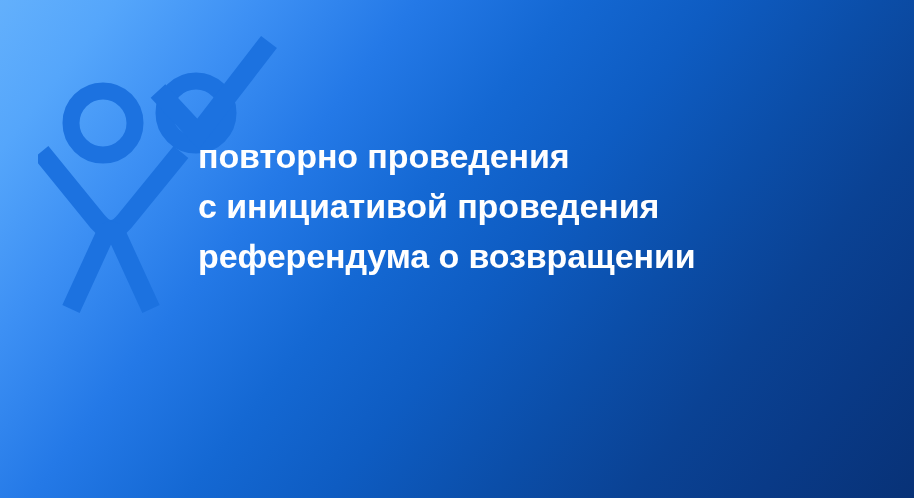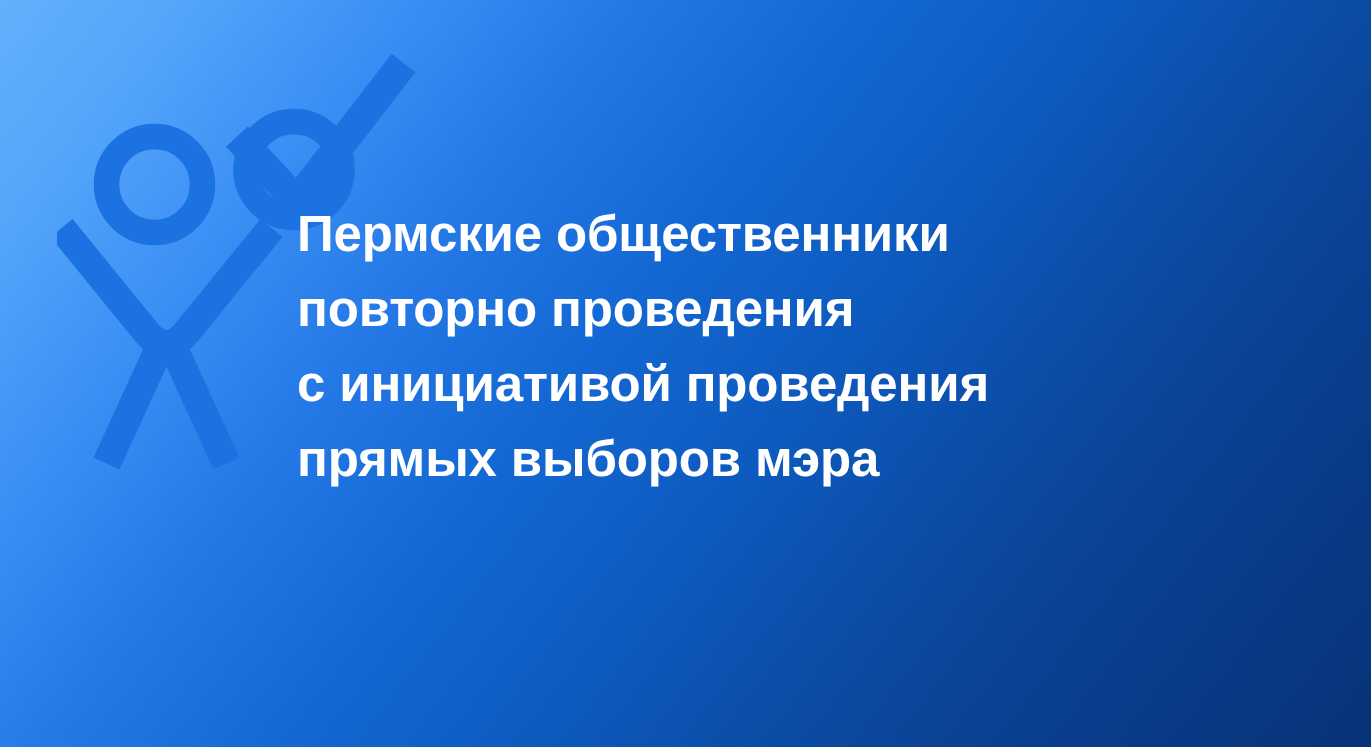--- a/index.html
+++ b/index.html
@@ -73,19 +73,18 @@
         <path d="M 3 118 L 60 188 Q 73 203 86 188 L 143 118" stroke-width="19" stroke-linecap="butt" stroke-linejoin="round"></path>
 
         <path d="M 33 275 L 66 203 Q 73 190 80 203 L 113 275" stroke-width="19" stroke-linecap="butt" stroke-linejoin="round"></path>
 
         <path d="M 120 57 L 160 100 L 231 8" stroke-width="20" stroke-linecap="butt" stroke-linejoin="miter"></path>
       </g>
     </svg>
   </div>
 
   <div id="headline">
-    <span class="hl-line">Пермские общественники</span>
     <span class="hl-line">повторно проведения</span>
     <span class="hl-line">с инициативой проведения</span>
-    <span class="hl-line">прямых выборов мэра</span>
+    <span class="hl-line">референдума о возвращении</span>
   </div>
 
 </div>
 
 </body></html>

